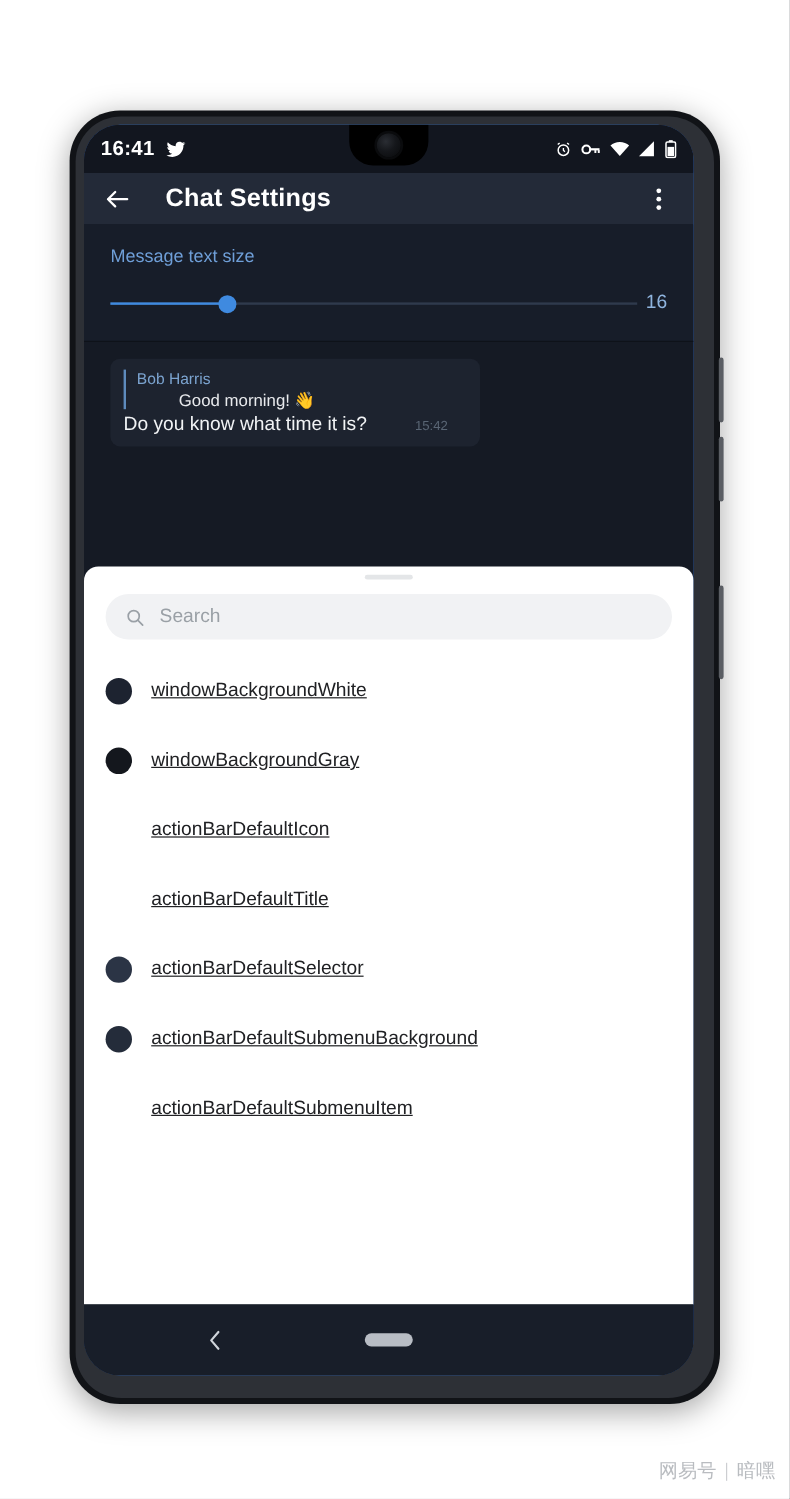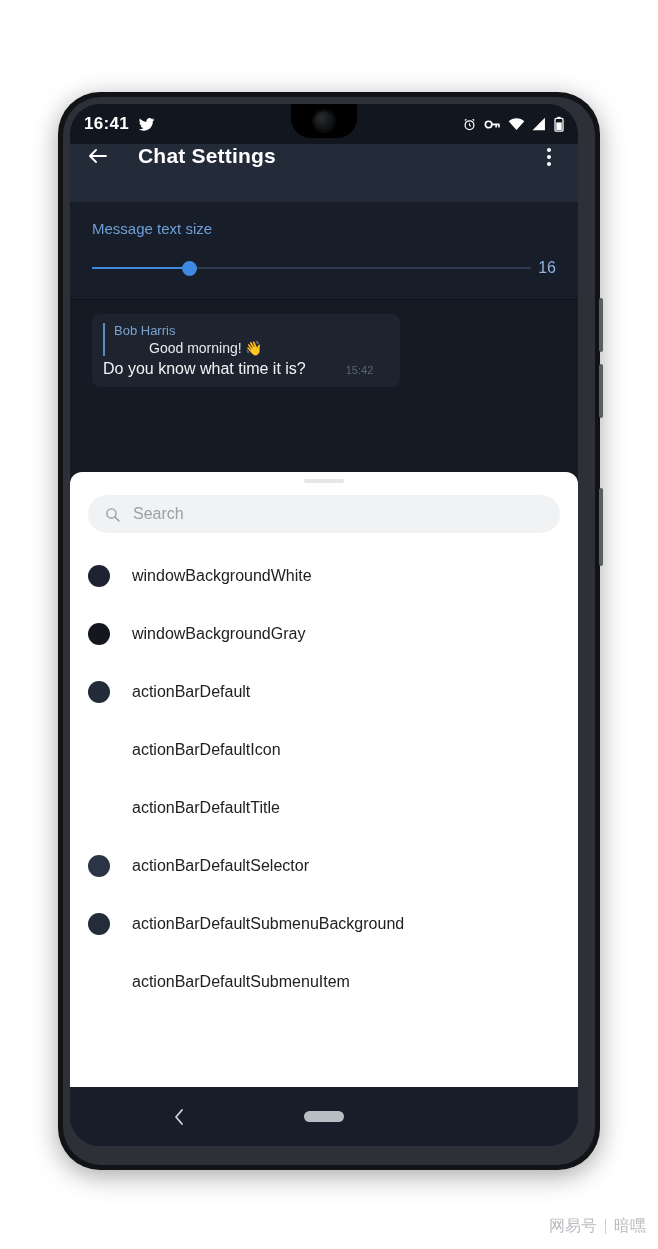--- a/index.html
+++ b/index.html
@@ -112,23 +112,24 @@
   #status-right-icons {
     margin-left: auto;
     display: flex;
     align-items: center;
     gap: 7px;
   }
   .sb-icon { display:block; }
 
   
   #action-bar {
-    height: 58px;
+    height: 43px;
     background: #232a38;
     display: flex;
+    align-items: center;
     padding: 0 16px;
     flex: 0 0 auto;
   }
   #action-bar-title {
     color: #ffffff;
     font-size: 21px;
     font-weight: bold;
     margin-left: 28px;
     letter-spacing: 0.2px;
   }
@@ -295,23 +296,24 @@
     align-items: center;
     padding: 0 18px;
   }
   .color-swatch {
     width: 22px;
     height: 22px;
     border-radius: 50%;
     flex: 0 0 auto;
   }
   .color-key-label {
-    margin-left: 22px;
+    margin-left: 16px;
     font-size: 16px;
     color: #202124;
+    text-decoration: underline;
   }
   #sheet-actions {
     flex: 0 0 auto;
     height: 52px;
     display: flex;
     align-items: center;
     justify-content: space-between;
     padding: 0 18px;
     background: #ffffff;
   }
@@ -469,24 +471,20 @@
         <div id="color-key-list">
             <div class="color-key-row">
               <span class="color-swatch" style="background: rgb(29, 35, 48);"></span>
               <span class="color-key-label">windowBackgroundWhite</span>
             </div>
             <div class="color-key-row">
               <span class="color-swatch" style="background: rgb(20, 23, 29);"></span>
               <span class="color-key-label">windowBackgroundGray</span>
             </div>
             <div class="color-key-row">
-              <span class="color-swatch" style="background: rgb(35, 42, 56);"></span>
-              <span class="color-key-label">actionBarDefault</span>
-            </div>
-            <div class="color-key-row">
               <span class="color-swatch" style="background: rgb(255, 255, 255); visibility: hidden;"></span>
               <span class="color-key-label">actionBarDefaultIcon</span>
             </div>
             <div class="color-key-row">
               <span class="color-swatch" style="background: rgb(255, 255, 255); visibility: hidden;"></span>
               <span class="color-key-label">actionBarDefaultTitle</span>
             </div>
             <div class="color-key-row">
               <span class="color-swatch" style="background: rgb(43, 52, 69);"></span>
               <span class="color-key-label">actionBarDefaultSelector</span>

